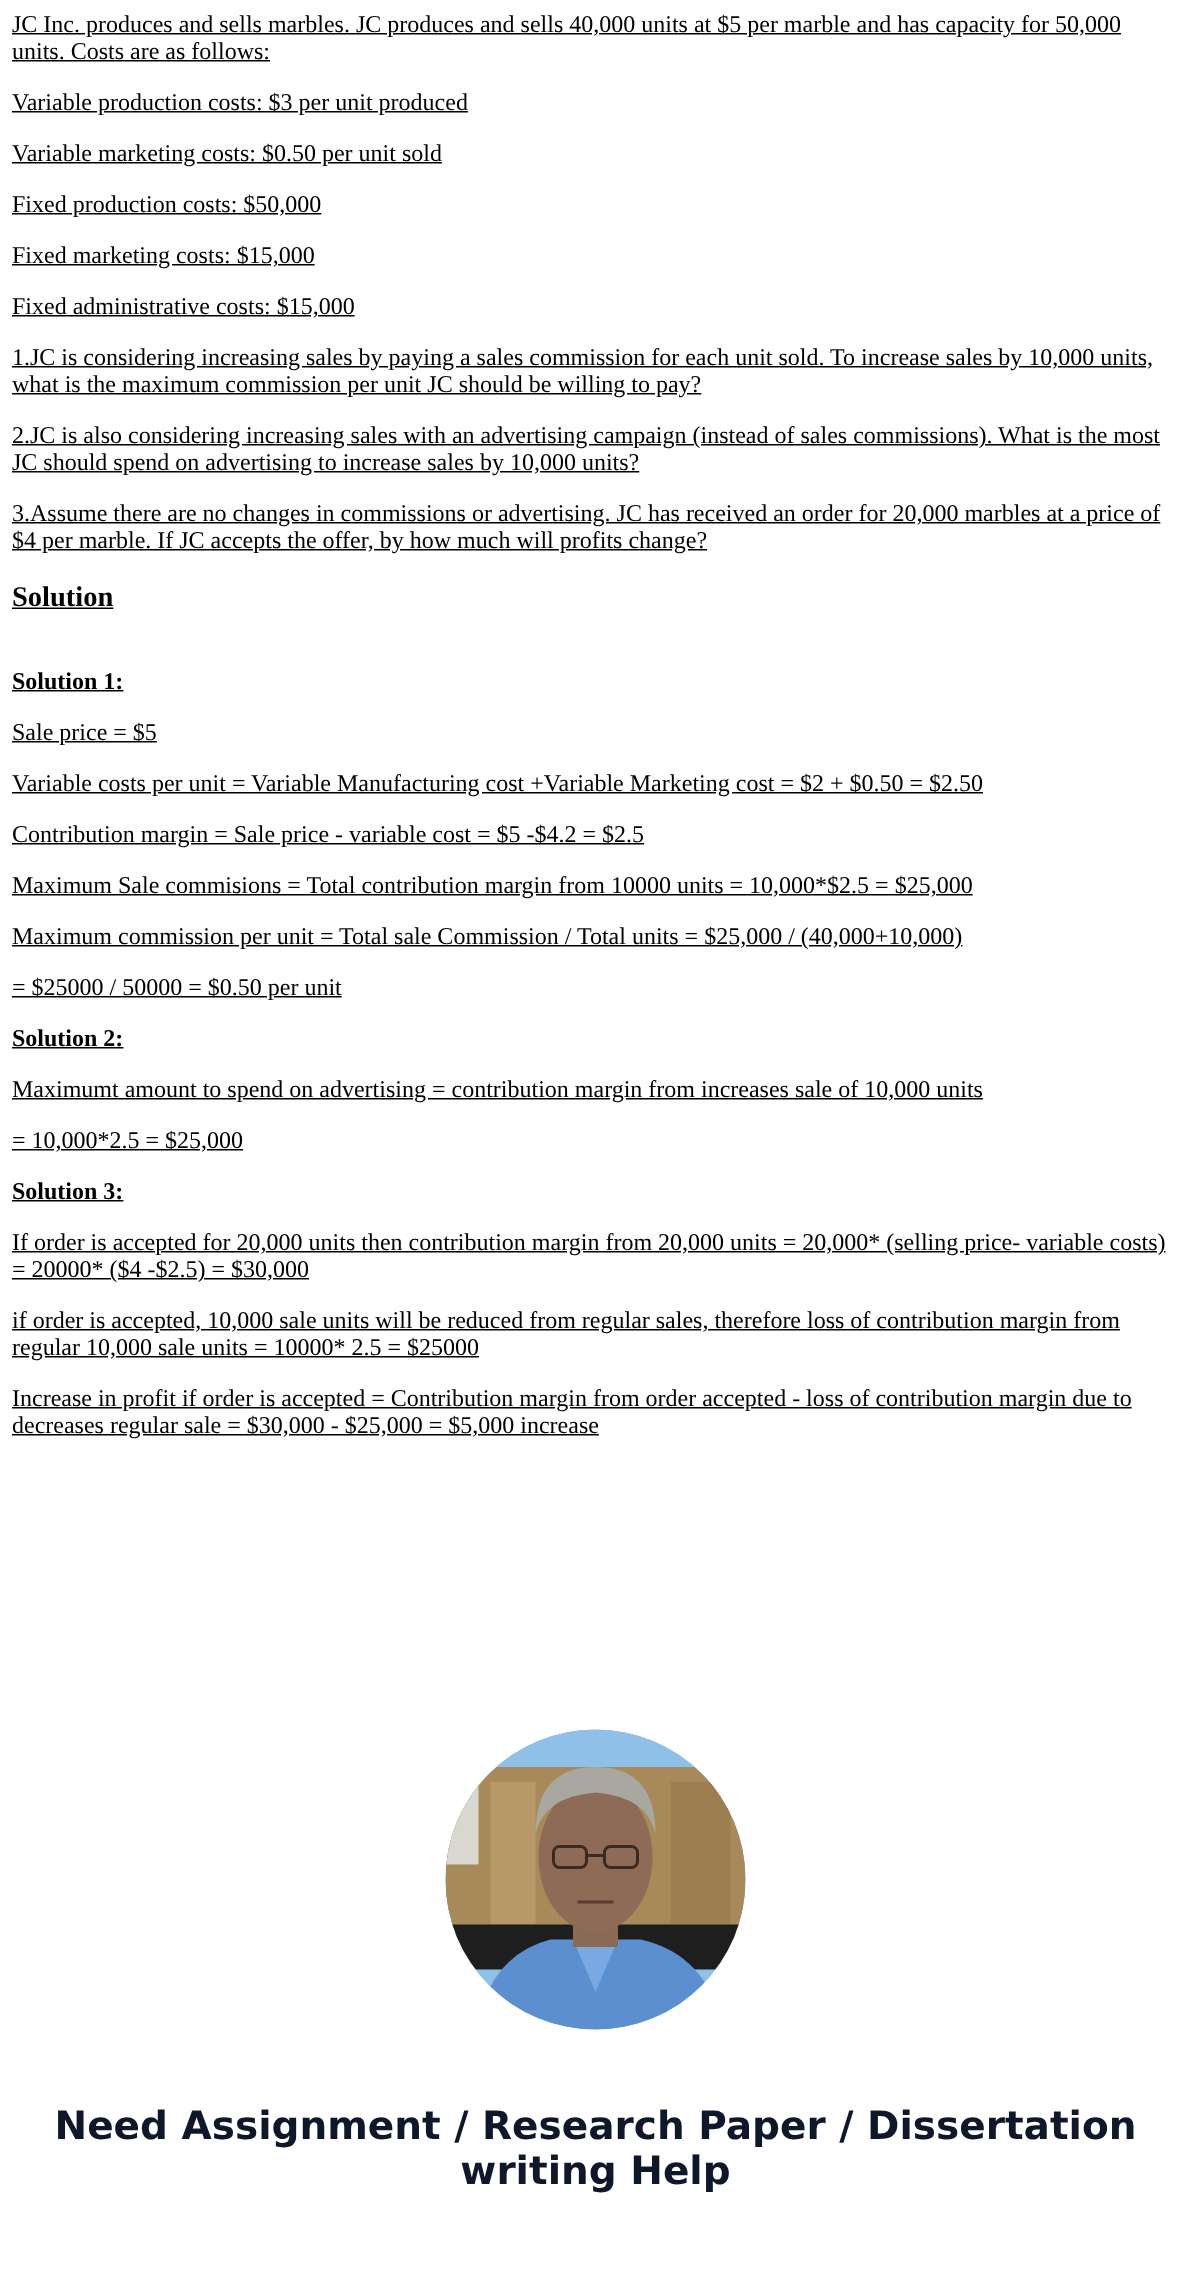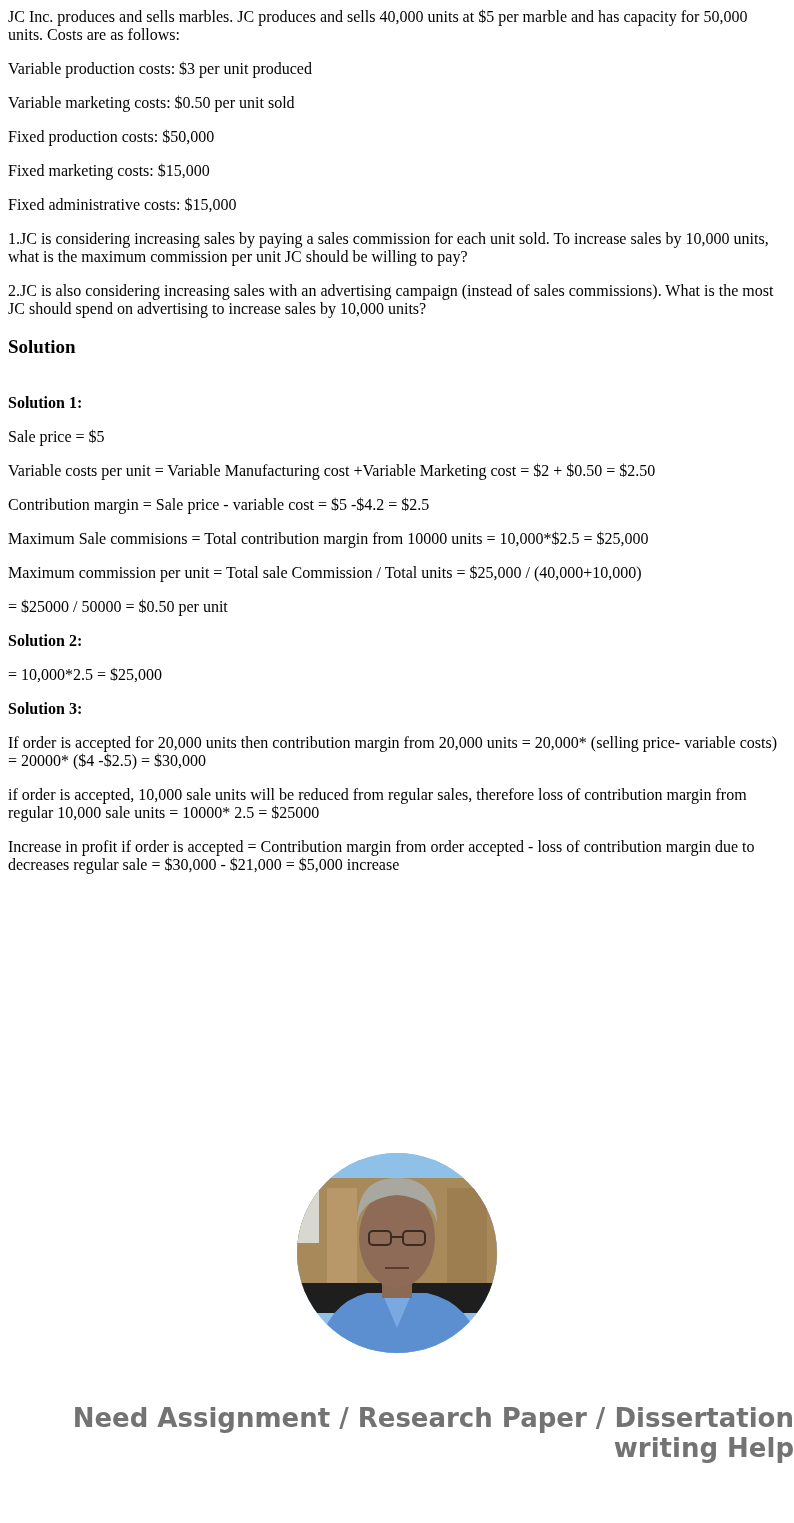--- a/index.html
+++ b/index.html
@@ -6,21 +6,21 @@
     body {
       width: 794px;
       height: 1523px;
       position: relative;
       overflow: hidden;
       font-family: "Liberation Serif", serif;
       font-size: 16px;
       line-height: 18px;
       color: #000000;
     }
-    .content { position: absolute; left: 8px; top: 8px; width: 778px; }
+    .content { position: absolute; left: 8px; top: 8px; width: 778px; text-decoration: underline; }
     p { margin: 0 0 16px 0; }
     h3 {
       font-family: "Liberation Serif", serif;
       font-size: 19px;
       font-weight: bold;
       margin: 18px 0 36px 0;
       line-height: 22px;
     }
     .bold { font-weight: bold; }
     .avatar {
@@ -31,59 +31,61 @@
       height: 200px;
       border-radius: 50%;
       overflow: hidden;
       background: #7fb3e0;
     }
     .promo {
       position: absolute;
       left: 0;
       top: 1403px;
       width: 794px;
-      text-align: right;
+      text-align: center;
       font-family: "DejaVu Sans", sans-serif;
       font-weight: bold;
       font-size: 26px;
       line-height: 30px;
-      color: #737373;
+      color: #0f172a;
     }
     .promo div { margin: 0; }
   </style>
 </head>
 <body>
 
 <div class="content">
   <p>JC Inc. produces and sells marbles. JC produces and sells 40,000 units at $5 per marble and has capacity for 50,000 units. Costs are as follows:</p>
   <p>Variable production costs: $3 per unit produced</p>
   <p>Variable marketing costs: $0.50 per unit sold</p>
   <p>Fixed production costs: $50,000</p>
   <p>Fixed marketing costs: $15,000</p>
   <p>Fixed administrative costs: $15,000</p>
   <p>1.JC is considering increasing sales by paying a sales commission for each unit sold. To increase sales by 10,000 units, what is the maximum commission per unit JC should be willing to pay?</p>
   <p>2.JC is also considering increasing sales with an advertising campaign (instead of sales commissions). What is the most JC should spend on advertising to increase sales by 10,000 units?</p>
+  <p>3.Assume there are no changes in commissions or advertising. JC has received an order for 20,000 marbles at a price of $4 per marble. If JC accepts the offer, by how much will profits change?</p>
 
   <h3>Solution</h3>
 
   <p class="bold">Solution 1:</p>
   <p>Sale price = $5</p>
   <p>Variable costs per unit = Variable Manufacturing cost +Variable Marketing cost = $2 + $0.50 = $2.50</p>
   <p>Contribution margin = Sale price - variable cost = $5 -$4.2 = $2.5</p>
   <p>Maximum Sale commisions = Total contribution margin from 10000 units = 10,000*$2.5 = $25,000</p>
   <p>Maximum commission per unit = Total sale Commission / Total units = $25,000 / (40,000+10,000)</p>
   <p>= $25000 / 50000 = $0.50 per unit</p>
 
   <p class="bold">Solution 2:</p>
+  <p>Maximumt amount to spend on advertising = contribution margin from increases sale of 10,000 units</p>
   <p>= 10,000*2.5 = $25,000</p>
 
   <p class="bold">Solution 3:</p>
   <p>If order is accepted for 20,000 units then contribution margin from 20,000 units = 20,000* (selling price- variable costs) = 20000* ($4 -$2.5) = $30,000</p>
   <p>if order is accepted, 10,000 sale units will be reduced from regular sales, therefore loss of contribution margin from regular 10,000 sale units = 10000* 2.5 = $25000</p>
-  <p>Increase in profit if order is accepted = Contribution margin from order accepted - loss of contribution margin due to decreases regular sale = $30,000 - $21,000 = $5,000 increase</p>
+  <p>Increase in profit if order is accepted = Contribution margin from order accepted - loss of contribution margin due to decreases regular sale = $30,000 - $25,000 = $5,000 increase</p>
 </div>
 
 <div class="avatar">
   <svg width="200" height="200" viewBox="0 0 200 200">
     <rect x="0" y="0" width="200" height="200" fill="#8fc0e8"></rect>
     <rect x="0" y="25" width="200" height="115" fill="#a88a5a"></rect>
     <rect x="0" y="30" width="22" height="60" fill="#d8d8d0"></rect>
     <rect x="30" y="35" width="30" height="95" fill="#b89868"></rect>
     <rect x="150" y="35" width="40" height="95" fill="#9c7e50"></rect>
     <rect x="0" y="130" width="200" height="30" fill="#1e1e1e"></rect>

